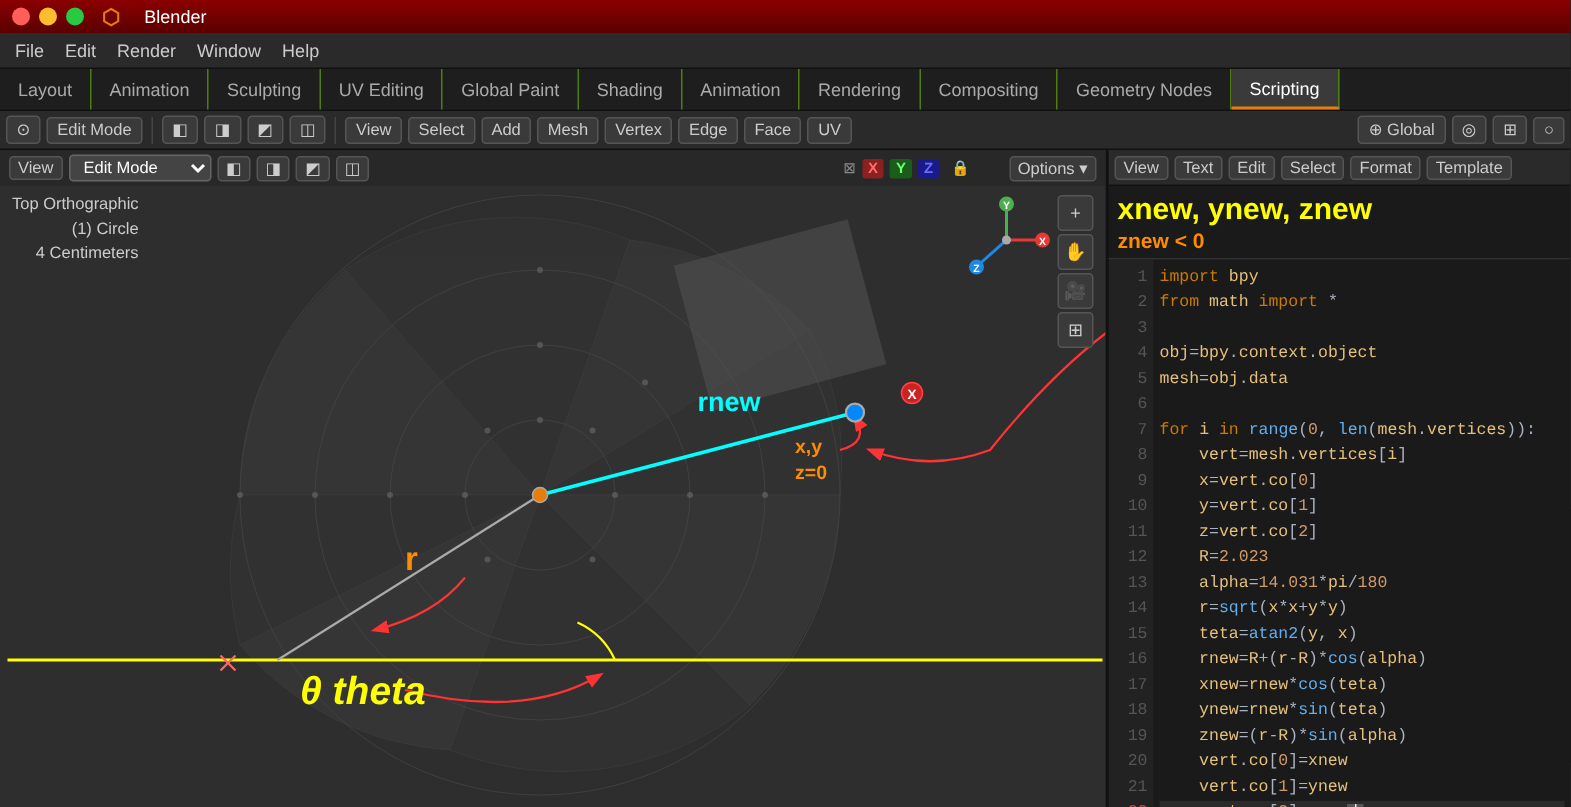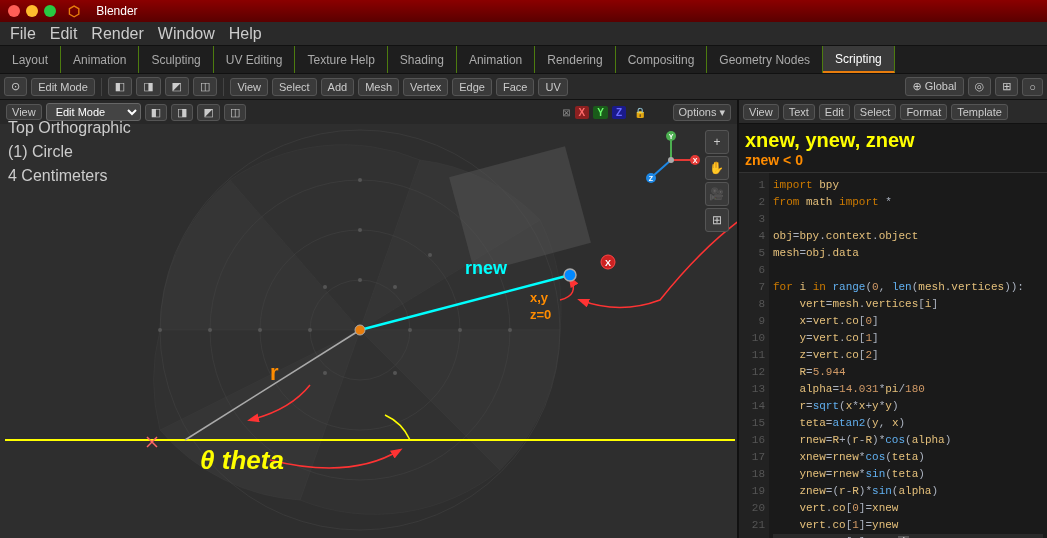--- a/index.html
+++ b/index.html
@@ -43,21 +43,21 @@
       height: 24px;
       background: #2a2a2a;
       display: flex;
       align-items: center;
       padding: 0 4px;
       gap: 2px;
       border-bottom: 1px solid #111;
     }
     .menu-item {
       color: #ccc;
-      font-size: 16px;
+      font-size: 12px;
       padding: 2px 6px;
       cursor: pointer;
       border-radius: 3px;
       white-space: nowrap;
     }
     .menu-item.blender-logo {
       color: #e87d0d;
       font-weight: bold;
       font-size: 14px;
     }
@@ -156,25 +156,26 @@
       color: #fff;
       font-size: 11px;
       padding: 1px 5px;
       border: 1px solid #666;
       border-radius: 3px;
     }
 
     
     #vp-info {
       position: absolute;
-      top: 16px; left: 8px;
-      color: #ccc;
-      font-size: 16px;
+      top: 28px; left: 8px;
+      color: #ccc;
+      font-size: 11px;
       line-height: 1.5;
       z-index: 10;
+      text-align: right;
     }
 
     
     #vp-canvas {
       position: absolute;
       top: 0; left: 0;
       width: 100%;
       height: 100%;
     }
 
@@ -325,21 +326,21 @@
   <span class="menu-item">Render</span>
   <span class="menu-item">Window</span>
   <span class="menu-item">Help</span>
 </div>
 
 <div id="workspace-tabs">
   <div class="ws-tab">Layout</div>
   <div class="ws-tab">Animation</div>
   <div class="ws-tab">Sculpting</div>
   <div class="ws-tab">UV Editing</div>
-  <div class="ws-tab">Texture Help</div>
+  <div class="ws-tab">Global Paint</div>
   <div class="ws-tab">Shading</div>
   <div class="ws-tab">Animation</div>
   <div class="ws-tab">Rendering</div>
   <div class="ws-tab">Compositing</div>
   <div class="ws-tab">Geometry Nodes</div>
   <div class="ws-tab active">Scripting</div>
 </div>
 
 <div id="toolbar-row">
   <span class="toolbar-btn">⊙</span>
@@ -551,21 +552,21 @@
           <div class="code-line"><span class="kw">from</span> <span class="var">math</span> <span class="kw">import</span> <span class="op">*</span></div>
           <div class="code-line">&nbsp;</div>
           <div class="code-line"><span class="var">obj</span><span class="op">=</span><span class="var">bpy</span><span class="op">.</span><span class="var">context</span><span class="op">.</span><span class="var">object</span></div>
           <div class="code-line"><span class="var">mesh</span><span class="op">=</span><span class="var">obj</span><span class="op">.</span><span class="var">data</span></div>
           <div class="code-line">&nbsp;</div>
           <div class="code-line"><span class="kw">for</span> <span class="var">i</span> <span class="kw">in</span> <span class="fn">range</span><span class="op">(</span><span class="num">0</span><span class="op">,</span> <span class="fn">len</span><span class="op">(</span><span class="var">mesh</span><span class="op">.</span><span class="var">vertices</span><span class="op">)):</span></div>
           <div class="code-line"><span style="color:#555">&nbsp;&nbsp;&nbsp;&nbsp;</span><span class="var">vert</span><span class="op">=</span><span class="var">mesh</span><span class="op">.</span><span class="var">vertices</span><span class="op">[</span><span class="var">i</span><span class="op">]</span></div>
           <div class="code-line"><span style="color:#555">&nbsp;&nbsp;&nbsp;&nbsp;</span><span class="var">x</span><span class="op">=</span><span class="var">vert</span><span class="op">.</span><span class="var">co</span><span class="op">[</span><span class="num">0</span><span class="op">]</span></div>
           <div class="code-line"><span style="color:#555">&nbsp;&nbsp;&nbsp;&nbsp;</span><span class="var">y</span><span class="op">=</span><span class="var">vert</span><span class="op">.</span><span class="var">co</span><span class="op">[</span><span class="num">1</span><span class="op">]</span></div>
           <div class="code-line"><span style="color:#555">&nbsp;&nbsp;&nbsp;&nbsp;</span><span class="var">z</span><span class="op">=</span><span class="var">vert</span><span class="op">.</span><span class="var">co</span><span class="op">[</span><span class="num">2</span><span class="op">]</span></div>
-          <div class="code-line"><span style="color:#555">&nbsp;&nbsp;&nbsp;&nbsp;</span><span class="var">R</span><span class="op">=</span><span class="num">5.944</span></div>
+          <div class="code-line"><span style="color:#555">&nbsp;&nbsp;&nbsp;&nbsp;</span><span class="var">R</span><span class="op">=</span><span class="num">2.023</span></div>
           <div class="code-line"><span style="color:#555">&nbsp;&nbsp;&nbsp;&nbsp;</span><span class="var">alpha</span><span class="op">=</span><span class="num">14.031</span><span class="op">*</span><span class="var">pi</span><span class="op">/</span><span class="num">180</span></div>
           <div class="code-line"><span style="color:#555">&nbsp;&nbsp;&nbsp;&nbsp;</span><span class="var">r</span><span class="op">=</span><span class="fn">sqrt</span><span class="op">(</span><span class="var">x</span><span class="op">*</span><span class="var">x</span><span class="op">+</span><span class="var">y</span><span class="op">*</span><span class="var">y</span><span class="op">)</span></div>
           <div class="code-line"><span style="color:#555">&nbsp;&nbsp;&nbsp;&nbsp;</span><span class="var">teta</span><span class="op">=</span><span class="fn">atan2</span><span class="op">(</span><span class="var">y</span><span class="op">,</span> <span class="var">x</span><span class="op">)</span></div>
           <div class="code-line"><span style="color:#555">&nbsp;&nbsp;&nbsp;&nbsp;</span><span class="var">rnew</span><span class="op">=</span><span class="var">R</span><span class="op">+(</span><span class="var">r</span><span class="op">-</span><span class="var">R</span><span class="op">)*</span><span class="fn">cos</span><span class="op">(</span><span class="var">alpha</span><span class="op">)</span></div>
           <div class="code-line"><span style="color:#555">&nbsp;&nbsp;&nbsp;&nbsp;</span><span class="var">xnew</span><span class="op">=</span><span class="var">rnew</span><span class="op">*</span><span class="fn">cos</span><span class="op">(</span><span class="var">teta</span><span class="op">)</span></div>
           <div class="code-line"><span style="color:#555">&nbsp;&nbsp;&nbsp;&nbsp;</span><span class="var">ynew</span><span class="op">=</span><span class="var">rnew</span><span class="op">*</span><span class="fn">sin</span><span class="op">(</span><span class="var">teta</span><span class="op">)</span></div>
           <div class="code-line"><span style="color:#555">&nbsp;&nbsp;&nbsp;&nbsp;</span><span class="var">znew</span><span class="op">=(</span><span class="var">r</span><span class="op">-</span><span class="var">R</span><span class="op">)*</span><span class="fn">sin</span><span class="op">(</span><span class="var">alpha</span><span class="op">)</span></div>
           <div class="code-line"><span style="color:#555">&nbsp;&nbsp;&nbsp;&nbsp;</span><span class="var">vert</span><span class="op">.</span><span class="var">co</span><span class="op">[</span><span class="num">0</span><span class="op">]=</span><span class="var">xnew</span></div>
           <div class="code-line"><span style="color:#555">&nbsp;&nbsp;&nbsp;&nbsp;</span><span class="var">vert</span><span class="op">.</span><span class="var">co</span><span class="op">[</span><span class="num">1</span><span class="op">]=</span><span class="var">ynew</span></div>
           <div class="code-line active-line"><span style="color:#555">&nbsp;&nbsp;&nbsp;&nbsp;</span><span class="var">vert</span><span class="op">.</span><span class="var">co</span><span class="op">[</span><span class="num">2</span><span class="op">]=</span><span class="var">znew</span><span style="background:#555; color:#eee; padding:0 2px;">|</span></div>

